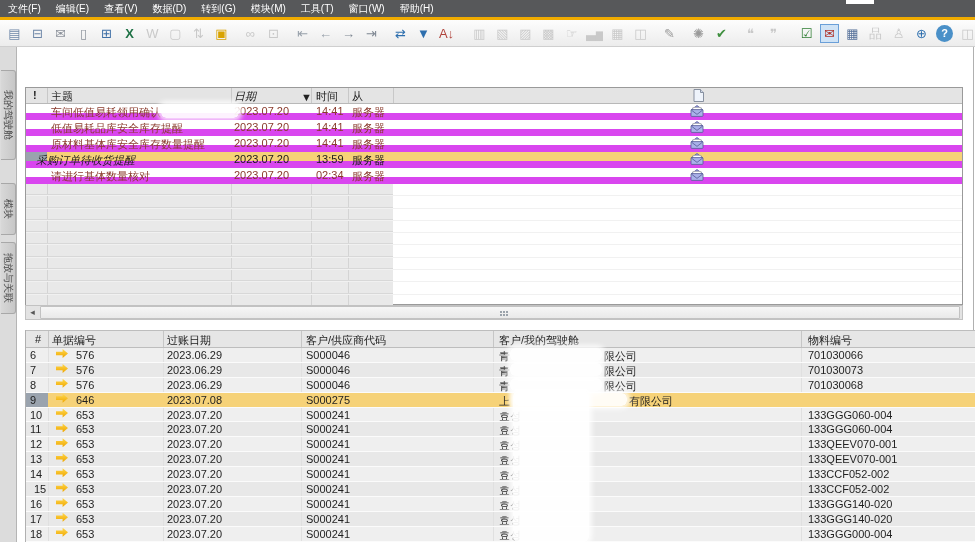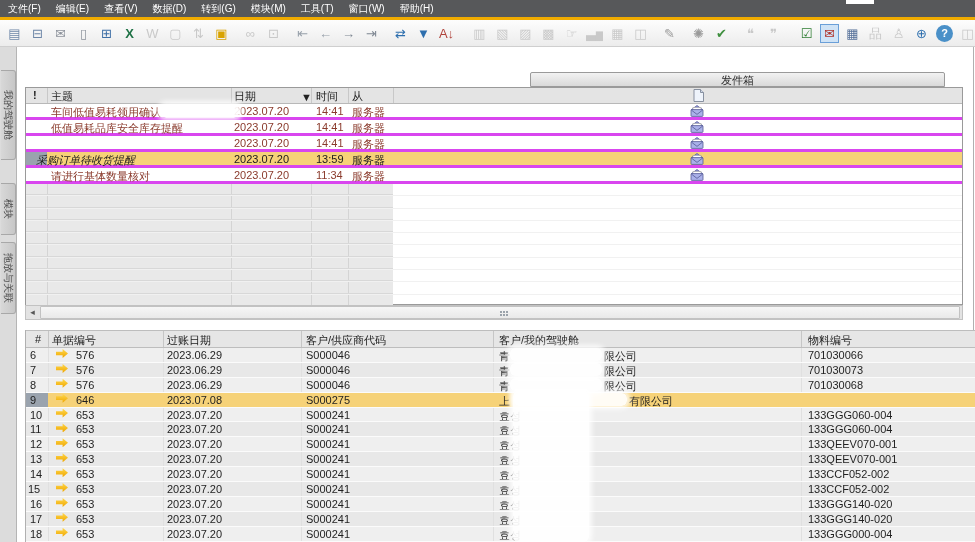--- a/index.html
+++ b/index.html
@@ -36,21 +36,21 @@
   .tab-in{position:absolute;left:25px;top:72px;width:503px;height:16px;z-index:3;background:linear-gradient(#fdfdfd,#f1f1f1);
           border:1px solid #9a9a9a;border-bottom:none;border-radius:2px 2px 0 0;text-align:center;line-height:15px;box-sizing:border-box;}
   .tab-out{position:absolute;left:530px;top:72px;width:415px;height:15px;background:linear-gradient(#f2f2f2,#d9d9d9);
            border:1px solid #9a9a9a;border-radius:2px 2px 0 0;text-align:center;line-height:14px;box-sizing:border-box;}
   
   .grid{position:absolute;left:25px;top:87px;width:938px;height:218px;background:#fff;border:1px solid #9a9a9a;box-sizing:border-box;}
   .g-head{position:relative;height:15px;background:#e4e4e4;border-bottom:1px solid #b8b8b8;
           background-image:linear-gradient(#c8c8c8,#c8c8c8),linear-gradient(#c8c8c8,#c8c8c8),linear-gradient(#c8c8c8,#c8c8c8),linear-gradient(#c8c8c8,#c8c8c8),linear-gradient(#c8c8c8,#c8c8c8);
           background-size:1px 100%;background-position:21px 0,205px 0,285px 0,322px 0,367px 0;background-repeat:no-repeat;}
   .g-head span{position:absolute;top:1px;font-size:11px;color:#222;}
-  .g-row{position:relative;height:16px;border-bottom:3px solid #d946ef;background:#fff;color:var(--message_text);box-sizing:border-box;}
+  .g-row{position:relative;height:16px;border-bottom:7px solid #d946ef;background:#fff;color:var(--message_text);box-sizing:border-box;}
   .g-row.sel{background:var(--selection_yellow);color:#1a1a1a;}
   .g-row span{position:absolute;top:1px;font-size:11px;white-space:nowrap;}
   .sel-handle{position:absolute;left:0;top:0;width:21px;height:100%;background:var(--selected_row_handle);}
   .g-empty{position:relative;height:12.3px;border-bottom:1px solid #f1f1f1;box-sizing:border-box;}
   .g-empty .gel{position:absolute;left:0;top:0;width:367px;height:100%;background:#e9e9e9;border-bottom:1px solid #d8d8d8;box-sizing:border-box;
           background-image:linear-gradient(#d4d4d4,#d4d4d4),linear-gradient(#d4d4d4,#d4d4d4),linear-gradient(#d4d4d4,#d4d4d4),linear-gradient(#d4d4d4,#d4d4d4);
           background-size:1px 100%;background-position:21px 0,205px 0,285px 0,322px 0;background-repeat:no-repeat;}
   .env-ic{position:absolute;left:664px;top:1px;width:14px;height:12px;}
   .doc-ic{position:absolute;left:667px;top:1px;width:11px;height:13px;}
   
@@ -142,27 +142,26 @@
       </div>
       <div class="side-tab" style="top: 136px; height: 52px;">
         <span>模块</span>
       </div>
       <div class="side-tab" style="top: 195px; height: 72px;">
         <span>拖放与关联</span>
       </div>
     </div>
   <div class="right-border"></div>
 
-  <div class="tab-out">发件箱</div>
 
   <div class="grid" id="grid">
       <div class="g-head">
         <span style="left: 7px; font-weight: bold;">!</span>
         <span style="left: 25px;">主题</span>
-        <span style="left: 208px;">日期</span>
+        <span style="left: 208px; font-style: italic;">日期</span>
         <span class="sort-ind" style="left: 275px; top: 3px;">▼</span>
         <span style="left: 290px;">时间</span>
         <span style="left: 326px;">从</span>
         <span class="doc-ic"><svg width="11" height="13" viewBox="0 0 11 13">
             <path d="M1 0.5 H7.5 L10.5 3.5 V12.5 H1 Z" fill="#eef3fb" stroke="#7d8796" stroke-width="0.9"></path>
             <path d="M7.5 0.5 V3.5 H10.5" fill="#cfd9ea" stroke="#7d8796" stroke-width="0.9"></path>
           </svg></span>
       </div>
       <div class="g-row">
         <span style="left: 25px;">车间低值易耗领用确认</span>
@@ -183,20 +182,21 @@
         <span style="left: 290px;">14:41</span>
         <span style="left: 326px;">服务器</span>
         <span class="env-ic"><svg width="14" height="12" viewBox="0 0 14 12">
             <polygon points="1,5 7,0.5 13,5" fill="#8d94da" stroke="#565b96" stroke-width="0.8"></polygon>
             <rect x="3" y="2.5" width="8" height="3.5" fill="#fff" stroke="#999" stroke-width="0.5"></rect>
             <rect x="1" y="4.6" width="12" height="6.8" rx="0.8" fill="#aab1ea" stroke="#565b96" stroke-width="0.8"></rect>
             <polyline points="1.3,5 7,9.4 12.7,5" fill="none" stroke="#565b96" stroke-width="0.8"></polyline>
           </svg></span>
       </div>
       <div class="g-row">
+        <span style="left: 25px;">原材料基体库安全库存数量提醒</span>
         <span style="left: 208px;">2023.07.20</span>
         <span style="left: 290px;">14:41</span>
         <span style="left: 326px;">服务器</span>
         <span class="env-ic"><svg width="14" height="12" viewBox="0 0 14 12">
             <polygon points="1,5 7,0.5 13,5" fill="#8d94da" stroke="#565b96" stroke-width="0.8"></polygon>
             <rect x="3" y="2.5" width="8" height="3.5" fill="#fff" stroke="#999" stroke-width="0.5"></rect>
             <rect x="1" y="4.6" width="12" height="6.8" rx="0.8" fill="#aab1ea" stroke="#565b96" stroke-width="0.8"></rect>
             <polyline points="1.3,5 7,9.4 12.7,5" fill="none" stroke="#565b96" stroke-width="0.8"></polyline>
           </svg></span>
       </div>
@@ -209,21 +209,21 @@
         <span class="env-ic"><svg width="14" height="12" viewBox="0 0 14 12">
             <polygon points="1,5 7,0.5 13,5" fill="#8d94da" stroke="#565b96" stroke-width="0.8"></polygon>
             <rect x="3" y="2.5" width="8" height="3.5" fill="#fff" stroke="#999" stroke-width="0.5"></rect>
             <rect x="1" y="4.6" width="12" height="6.8" rx="0.8" fill="#aab1ea" stroke="#565b96" stroke-width="0.8"></rect>
             <polyline points="1.3,5 7,9.4 12.7,5" fill="none" stroke="#565b96" stroke-width="0.8"></polyline>
           </svg></span>
       </div>
       <div class="g-row">
         <span style="left: 25px;">请进行基体数量核对</span>
         <span style="left: 208px;">2023.07.20</span>
-        <span style="left: 290px;">11:34</span>
+        <span style="left: 290px;">02:34</span>
         <span style="left: 326px;">服务器</span>
         <span class="env-ic"><svg width="14" height="12" viewBox="0 0 14 12">
             <polygon points="1,5 7,0.5 13,5" fill="#8d94da" stroke="#565b96" stroke-width="0.8"></polygon>
             <rect x="3" y="2.5" width="8" height="3.5" fill="#fff" stroke="#999" stroke-width="0.5"></rect>
             <rect x="1" y="4.6" width="12" height="6.8" rx="0.8" fill="#aab1ea" stroke="#565b96" stroke-width="0.8"></rect>
             <polyline points="1.3,5 7,9.4 12.7,5" fill="none" stroke="#565b96" stroke-width="0.8"></polyline>
           </svg></span>
       </div>
       <div class="g-empty">
         <div class="gel"></div>
@@ -357,21 +357,21 @@
       <div class="d-row">
         <span style="left: 4px;">14</span>
         <span class="link-arrow"></span>
         <span style="left: 50px;">653</span>
         <span style="left: 141px;">2023.07.20</span>
         <span style="left: 280px;">S000241</span>
         <span style="left: 473px;">효성</span>
         <span style="left: 782px;">133CCF052-002</span>
       </div>
       <div class="d-row alt">
-        <span style="left: 2px; text-align: center;">15</span>
+        <span style="left: 8px; text-align: center;">15</span>
         <span class="link-arrow"></span>
         <span style="left: 50px;">653</span>
         <span style="left: 141px;">2023.07.20</span>
         <span style="left: 280px;">S000241</span>
         <span style="left: 473px;">효성</span>
         <span style="left: 782px;">133CCF052-002</span>
       </div>
       <div class="d-row">
         <span style="left: 4px;">16</span>
         <span class="link-arrow"></span>

